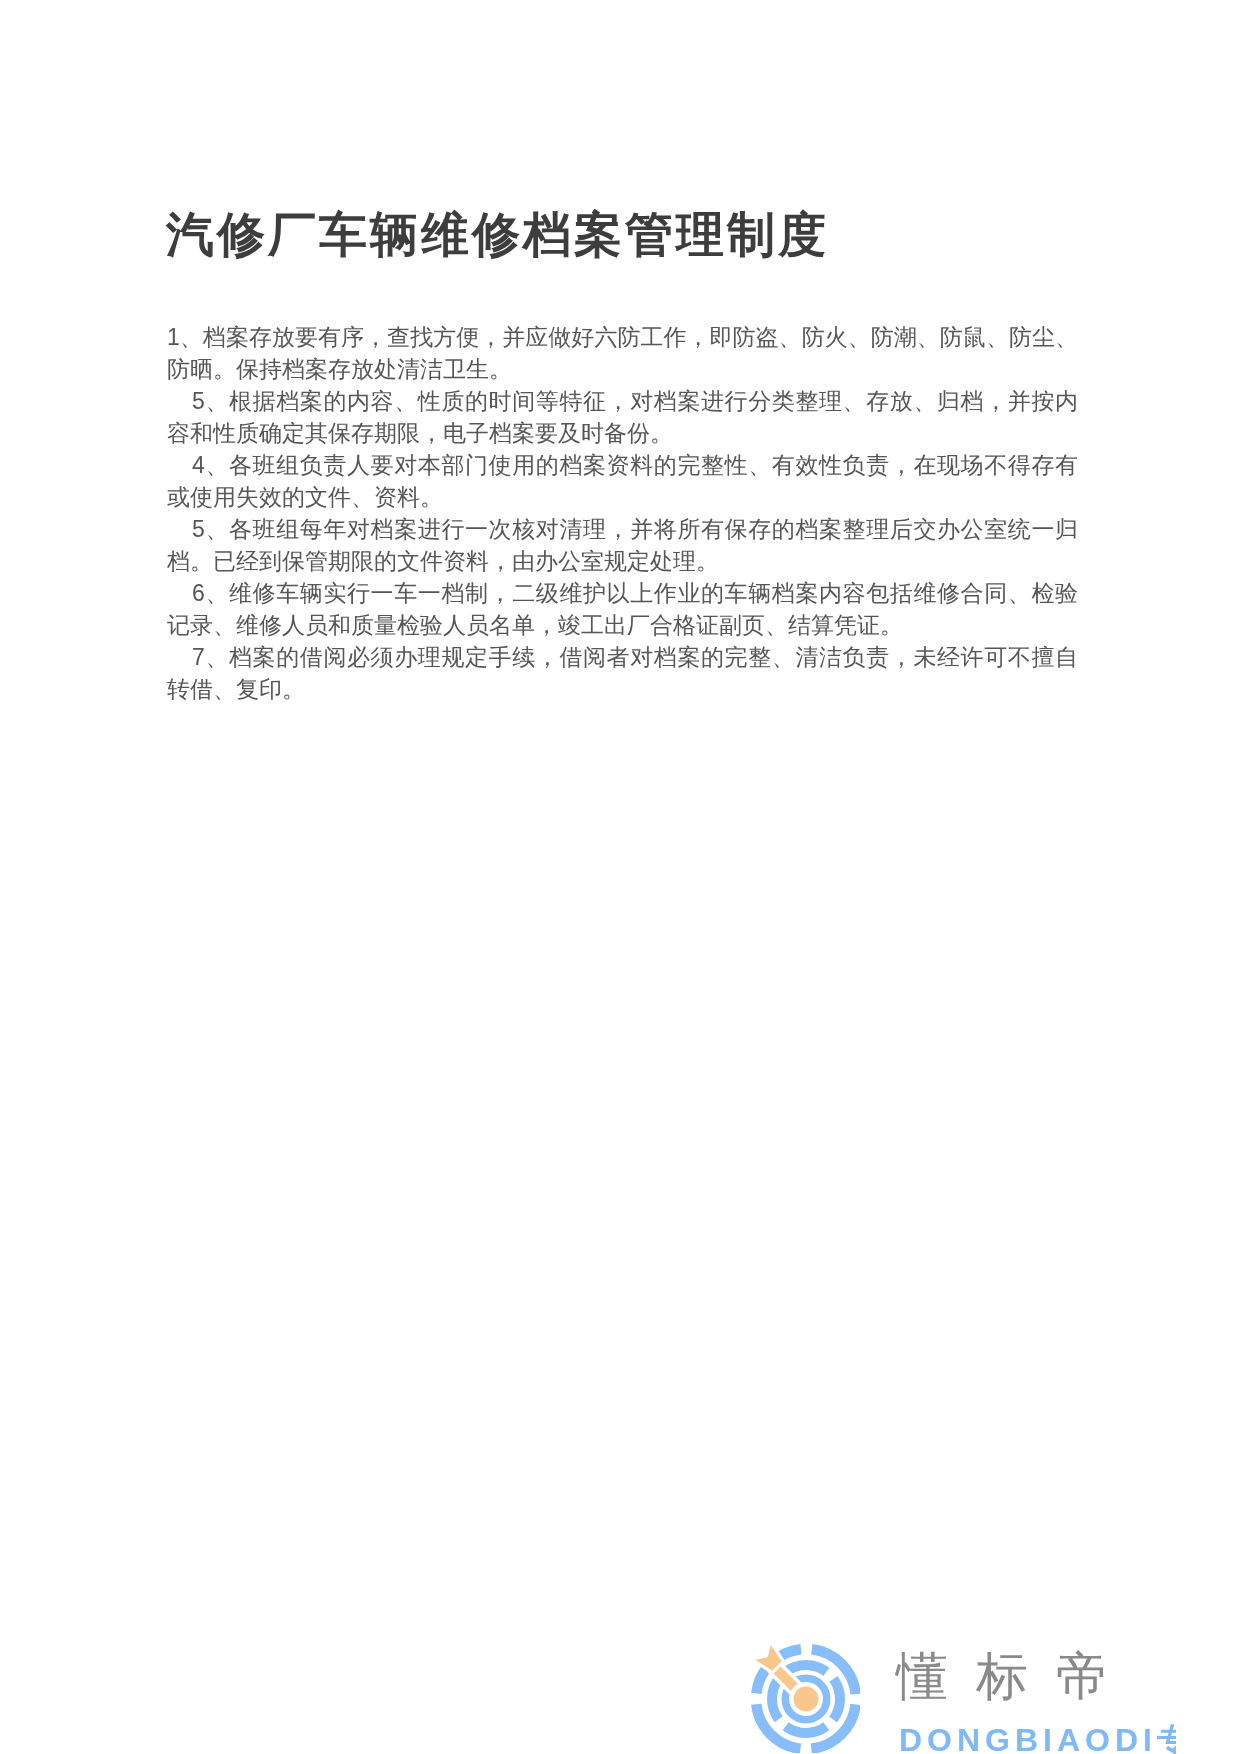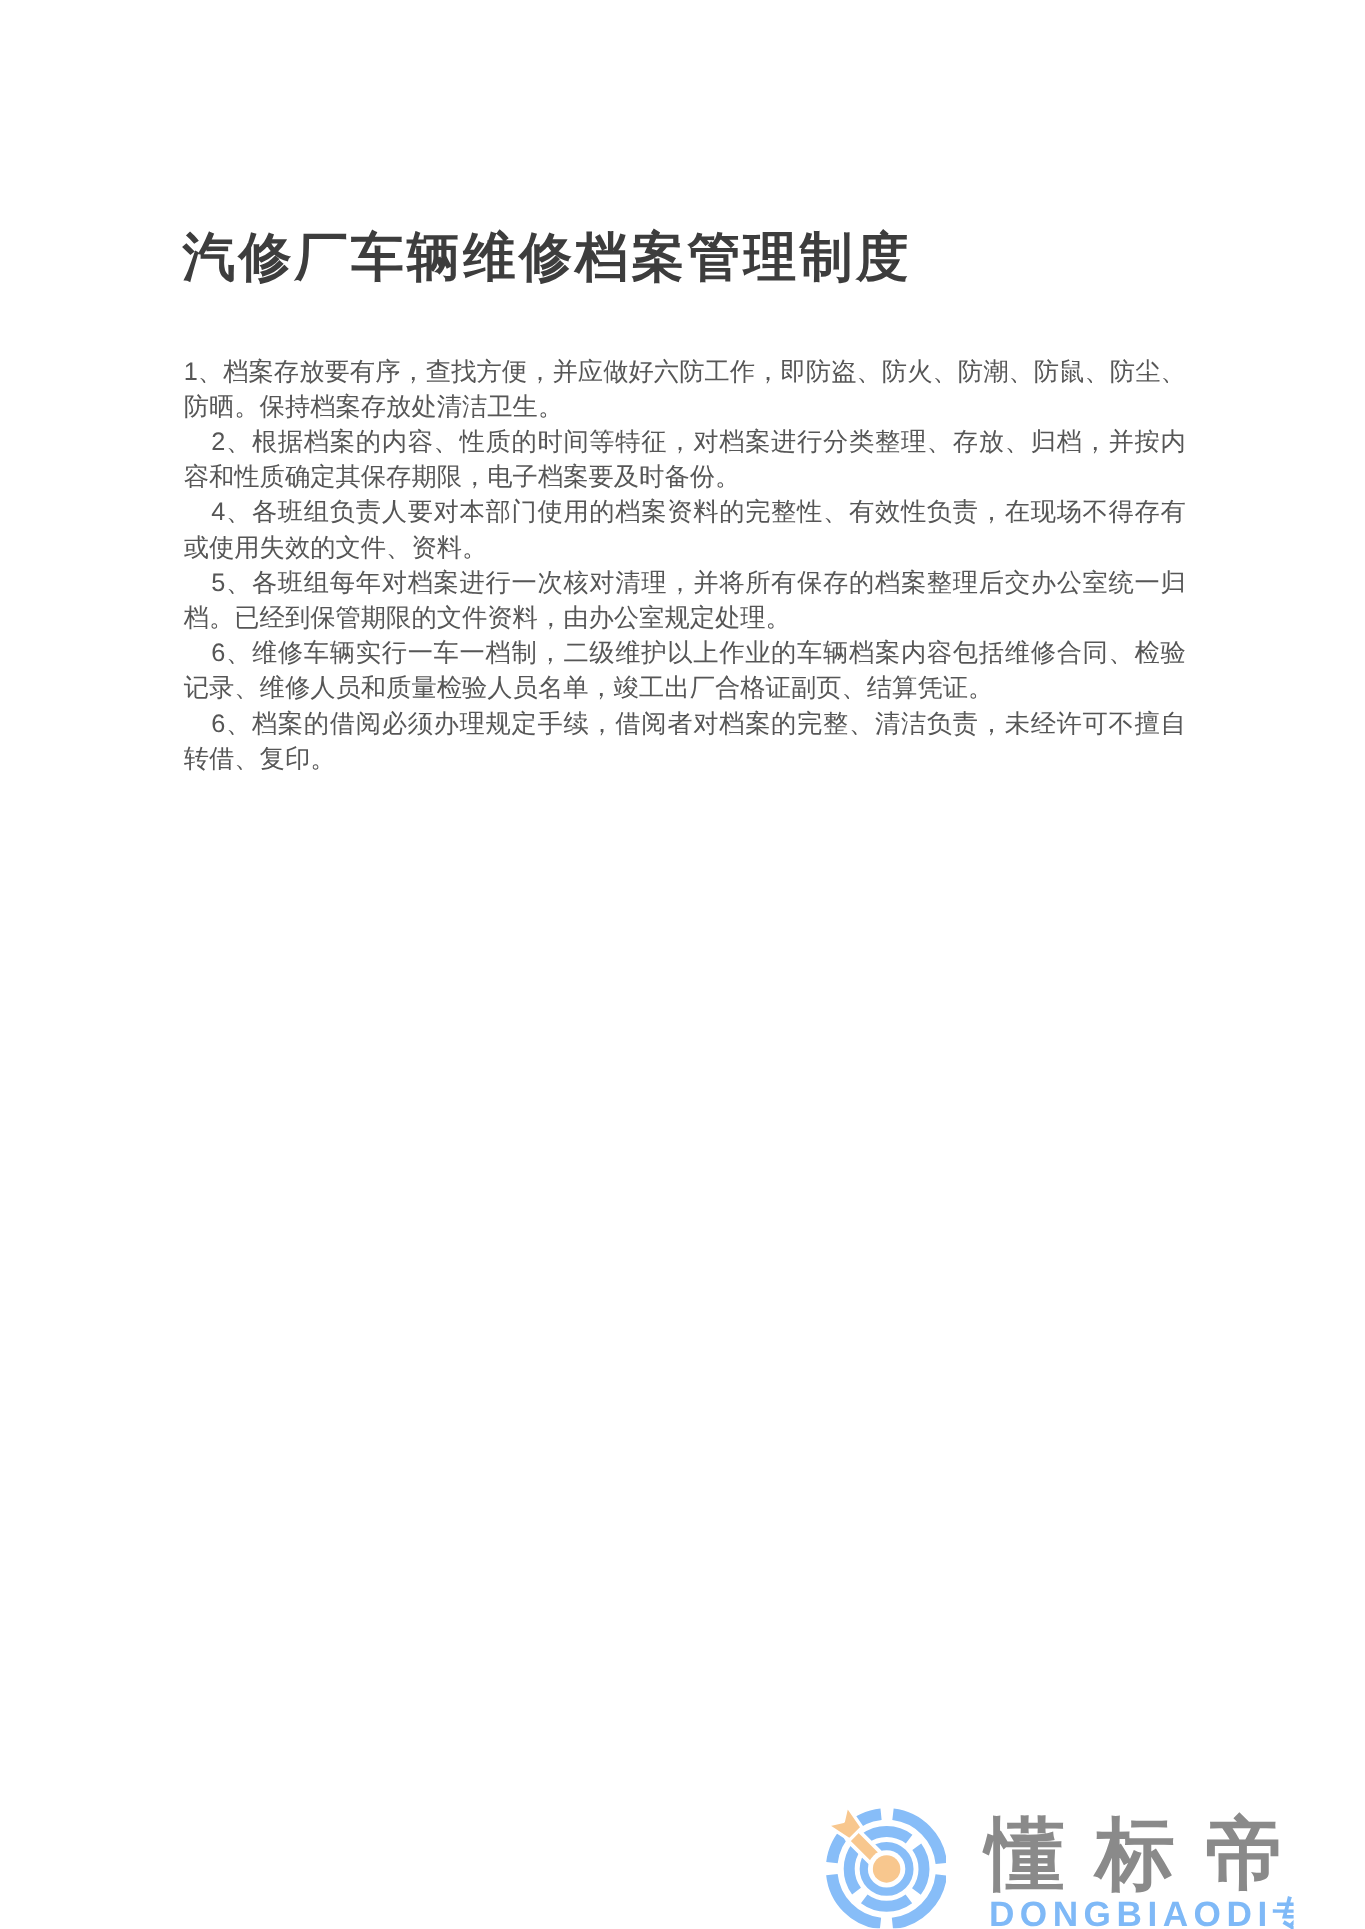--- a/index.html
+++ b/index.html
@@ -57,23 +57,23 @@
     position: absolute;
     left: 748px;
     top: 1641px;
     width: 112px;
     height: 112px;
   }
   .logo-brand {
     position: absolute;
     left: 896px;
     top: 1650px;
-    font-size: 72px;
+    font-size: 52px;
     line-height: 1;
-    font-weight: 700;
+    font-weight: 400;
     letter-spacing: 28px;
     white-space: nowrap;
   }
   .logo-sub {
     position: absolute;
     left: 899px;
     top: 1724px;
     font-size: 32px;
     line-height: 1;
     font-weight: 700;
@@ -83,25 +83,25 @@
 </style>
 </head>
 <body>
 
 <div class="page">
 
   <h1 class="doc-title" style="color: rgb(61, 61, 61);">汽修厂车辆维修档案管理制度</h1>
 
   <div class="doc-body" id="paragraphs" style="color: rgb(86, 86, 86);">
       <p>1、档案存放要有序，查找方便，并应做好六防工作，即防盗、防火、防潮、防鼠、防尘、防晒。保持档案存放处清洁卫生。</p>
-      <p class="indent">2、根据档案的内容、性质的时间等特征，对档案进行分类整理、存放、归档，并按内容和性质确定其保存期限，电子档案要及时备份。</p>
+      <p class="indent">5、根据档案的内容、性质的时间等特征，对档案进行分类整理、存放、归档，并按内容和性质确定其保存期限，电子档案要及时备份。</p>
       <p class="indent">4、各班组负责人要对本部门使用的档案资料的完整性、有效性负责，在现场不得存有或使用失效的文件、资料。</p>
       <p class="indent">5、各班组每年对档案进行一次核对清理，并将所有保存的档案整理后交办公室统一归档。已经到保管期限的文件资料，由办公室规定处理。</p>
       <p class="indent">6、维修车辆实行一车一档制，二级维护以上作业的车辆档案内容包括维修合同、检验记录、维修人员和质量检验人员名单，竣工出厂合格证副页、结算凭证。</p>
-      <p class="indent">6、档案的借阅必须办理规定手续，借阅者对档案的完整、清洁负责，未经许可不擅自转借、复印。</p>
+      <p class="indent">7、档案的借阅必须办理规定手续，借阅者对档案的完整、清洁负责，未经许可不擅自转借、复印。</p>
     </div>
 
   <div class="logo">
 
     <svg class="logo-icon" viewBox="0 0 112 112" xmlns="http://www.w3.org/2000/svg">
 
       <circle cx="58" cy="58" r="50" fill="none" stroke="#87BDF8" stroke-width="10.5" stroke-dasharray="67.54 11" stroke-dashoffset="73.04"></circle>
       <circle cx="58" cy="58" r="34" fill="none" stroke="#87BDF8" stroke-width="10" stroke-dasharray="43.4 10" stroke-dashoffset="48.4" transform="rotate(45 58 58)"></circle>
       <circle cx="58" cy="58" r="20" fill="none" stroke="#87BDF8" stroke-width="9"></circle>
 

